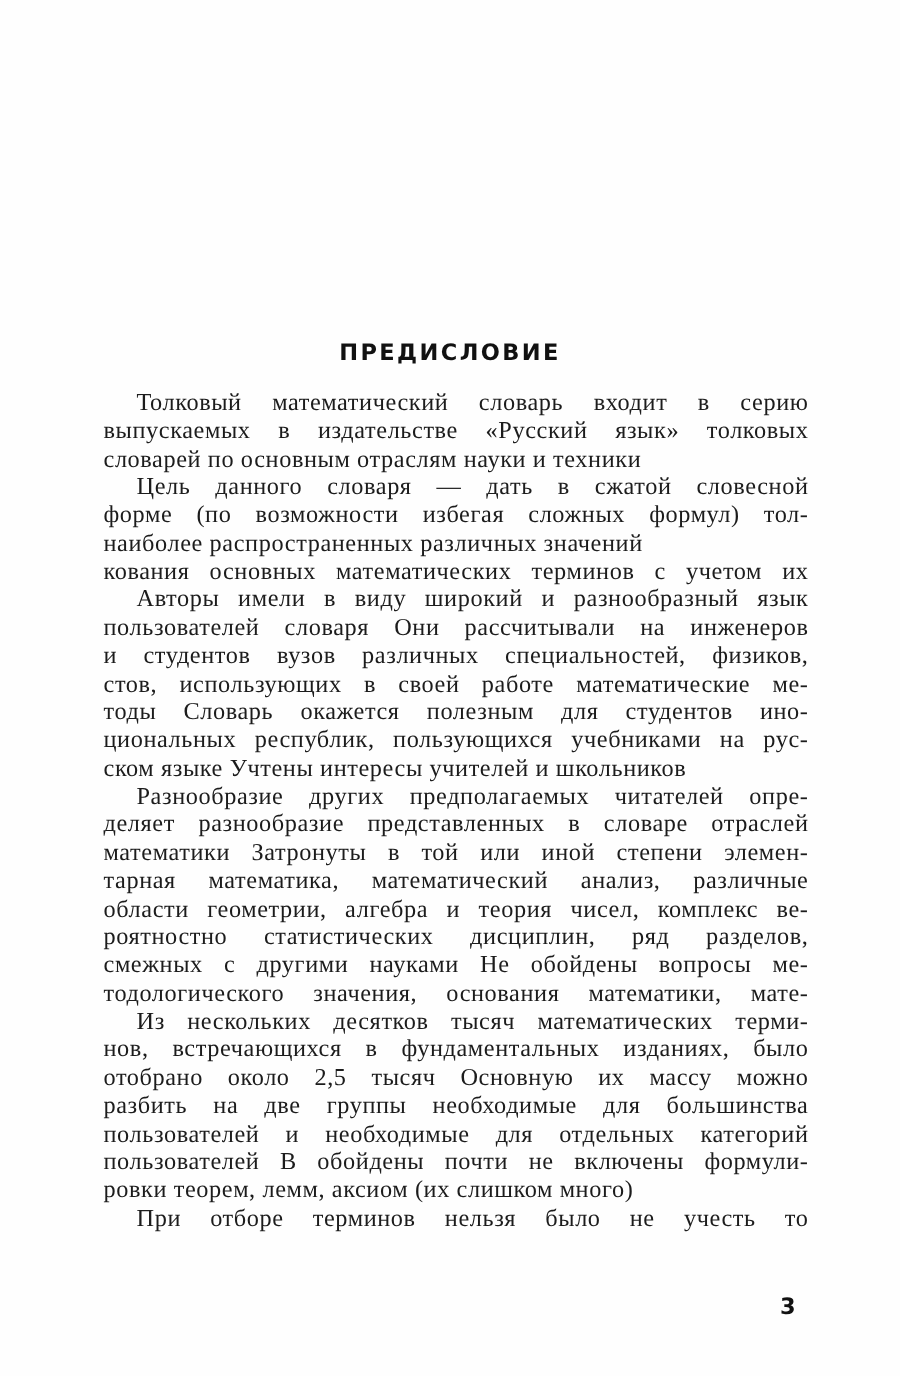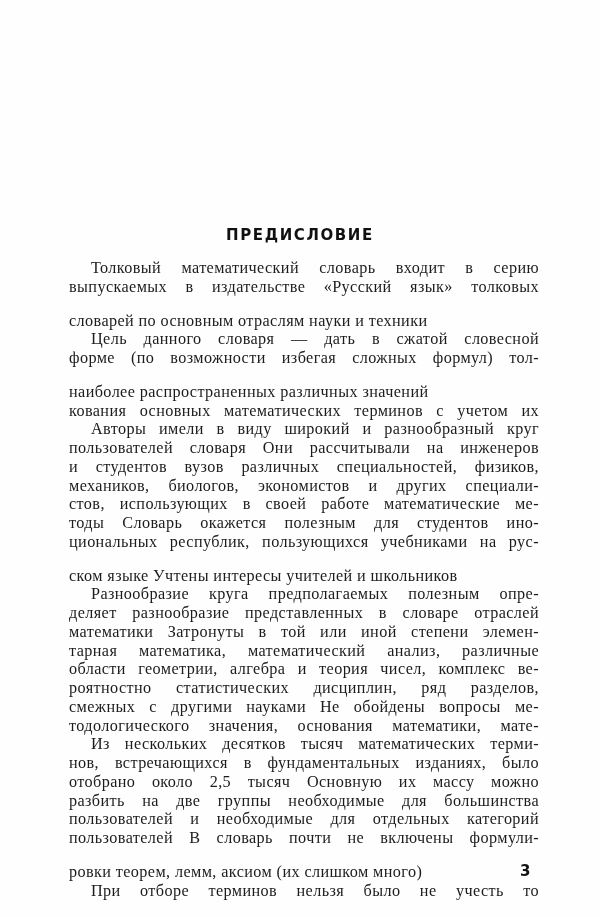--- a/index.html
+++ b/index.html
@@ -50,21 +50,20 @@
       text-align: justify;
       text-align-last: justify;
       letter-spacing: 0.4px;
       color: #1c1c1c;
     }
     .line.indent {
       padding-left: 22px;
     }
     .line.last {
       text-align-last: left;
-      margin-top: 15px;
     }
     .page-number {
       position: absolute;
       top: 862px;
       left: 520px;
       font-family: "DejaVu Sans", "Liberation Sans", sans-serif;
       font-weight: bold;
       font-size: 15px;
       color: #111;
     }
@@ -76,40 +75,39 @@
   <div class="title">ПРЕДИСЛОВИЕ</div>
 
   <div class="body-text" id="body-text">
       <span class="line indent">Толковый  математический  словарь  входит  в  серию</span>
       <span class="line">выпускаемых  в  издательстве  «Русский язык»  толковых</span>
       <span class="line last">словарей по основным отраслям науки и техники</span>
       <span class="line indent">Цель данного словаря — дать в сжатой словесной</span>
       <span class="line">форме (по возможности избегая сложных формул) тол-</span>
       <span class="line last">наиболее распространенных различных значений</span>
       <span class="line">кования основных математических терминов с учетом их</span>
-      <span class="line indent">Авторы имели в виду широкий и разнообразный круг</span>
+      <span class="line indent">Авторы имели в виду широкий и разнообразный язык</span>
       <span class="line">пользователей словаря  Они рассчитывали на инженеров</span>
       <span class="line">и студентов вузов различных специальностей, физиков,</span>
-      <span class="line">механиков, биологов, экономистов и других специали-</span>
       <span class="line">стов, использующих в своей работе математические ме-</span>
       <span class="line">тоды  Словарь окажется полезным для студентов ино-</span>
       <span class="line">циональных республик, пользующихся учебниками на рус-</span>
       <span class="line last">ском языке  Учтены интересы учителей и школьников</span>
-      <span class="line indent">Разнообразие круга предполагаемых полезным опре-</span>
+      <span class="line indent">Разнообразие других предполагаемых читателей опре-</span>
       <span class="line">деляет разнообразие представленных в словаре отраслей</span>
       <span class="line">математики  Затронуты в той или иной степени элемен-</span>
       <span class="line">тарная математика, математический анализ, различные</span>
       <span class="line">области геометрии, алгебра и теория чисел, комплекс ве-</span>
       <span class="line">роятностно статистических дисциплин, ряд разделов,</span>
       <span class="line">смежных с другими науками  Не обойдены вопросы ме-</span>
       <span class="line">тодологического значения, основания математики, мате-</span>
       <span class="line indent">Из нескольких десятков тысяч математических терми-</span>
       <span class="line">нов, встречающихся в фундаментальных изданиях, было</span>
       <span class="line">отобрано около 2,5 тысяч  Основную их массу можно</span>
       <span class="line">разбить на две группы  необходимые для большинства</span>
       <span class="line">пользователей и необходимые для отдельных категорий</span>
-      <span class="line">пользователей  В словарь почти не включены формули-</span>
+      <span class="line">пользователей  В обойдены почти не включены формули-</span>
       <span class="line last">ровки теорем, лемм, аксиом (их слишком много)</span>
       <span class="line indent">При отборе терминов нельзя было не учесть то</span>
     </div>
 
   <div class="page-number">3</div>
 </div>
 
 </body></html>

